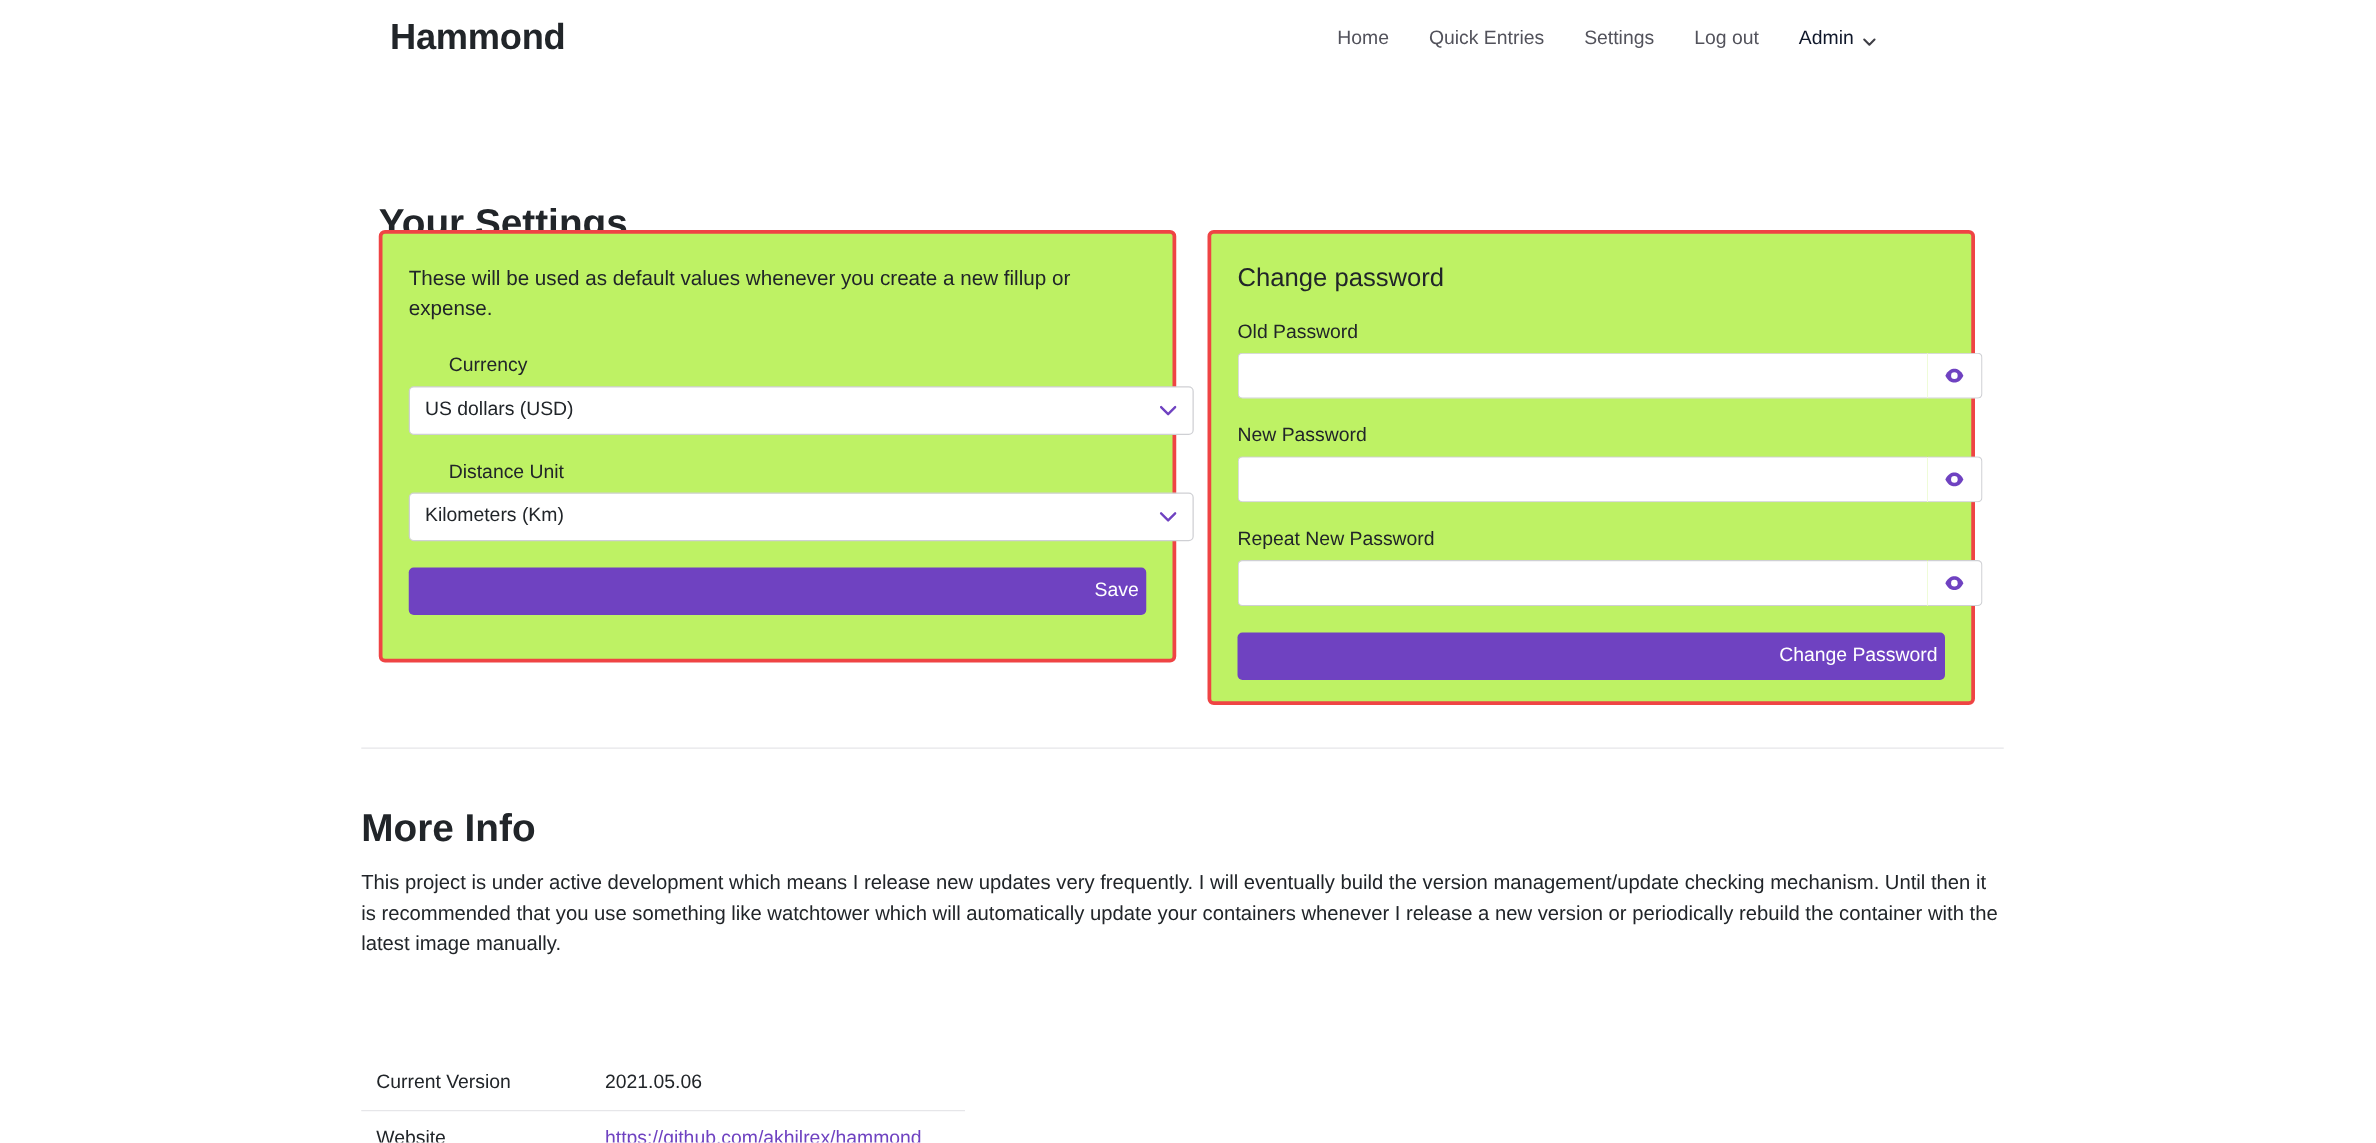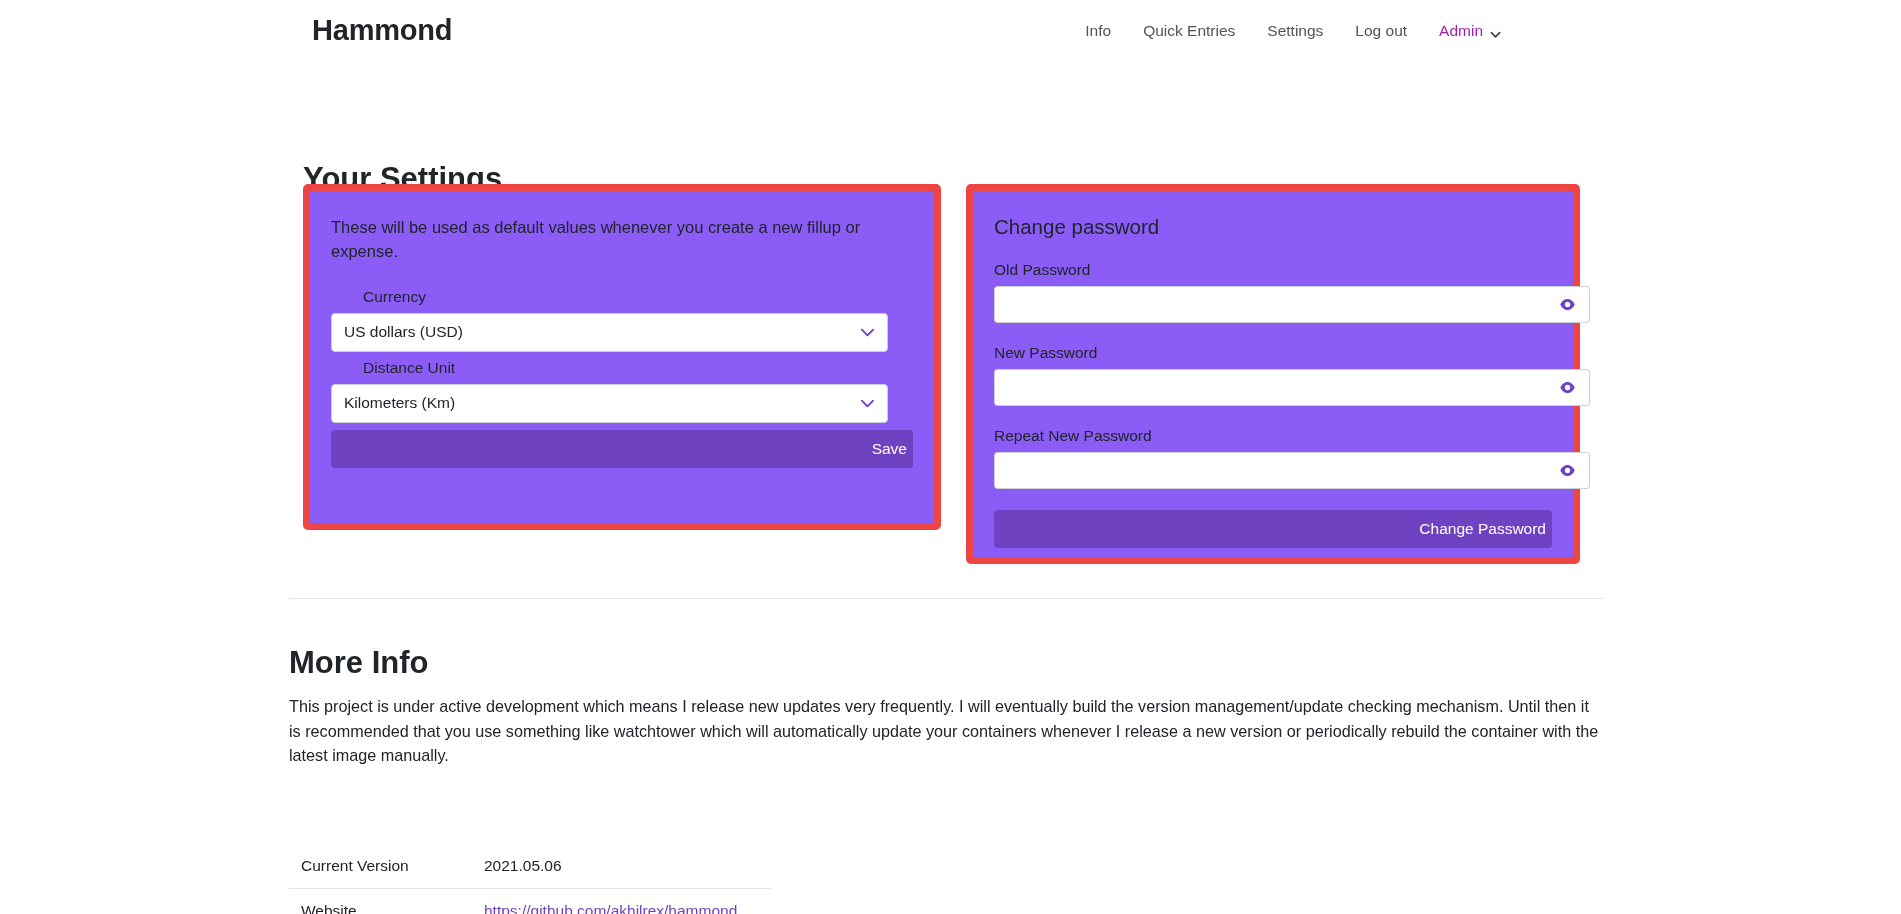--- a/index.html
+++ b/index.html
@@ -54,21 +54,21 @@
     color: #52525b;
     text-decoration: none;
     padding: 0 16px;
     white-space: nowrap;
   }
   .nav-dropdown {
     display: flex;
     align-items: center;
     gap: 7px;
     font-size: 15.5px;
-    color: #a21caf;
+    color: #0f172a;
     padding: 0 4px 0 16px;
     cursor: pointer;
   }
   .caret {
     width: 11px;
     height: 11px;
     display: inline-block;
   }
 
   
@@ -83,22 +83,22 @@
     position: absolute;
     left: 303px;
     top: 72px;
     font-size: 31px;
     font-weight: 600;
     color: #212529;
   }
 
   .card {
     position: absolute;
-    background: #8b5cf6;
-    border: 7px solid #ef4444;
+    background: #bef264;
+    border: 3px solid #ef4444;
     border-radius: 5px;
   }
 
   
   #settings-card {
     left: 303px;
     top: 116px;
     width: 638px;
     height: 346px;
   }
@@ -115,22 +115,22 @@
   .field-label {
     display: block;
     font-size: 15.5px;
     color: #212529;
     margin-bottom: 7px;
     margin-left: 32px;
   }
 
   .select-wrap {
     position: relative;
-    width: 557px;
-    margin-bottom: 7px;
+    width: 628px;
+    margin-bottom: 21px;
   }
   .select-box {
     width: 100%;
     height: 39px;
     border: 1px solid #cfd0d4;
     border-radius: 4px;
     background: #ffffff;
     font-size: 15.5px;
     color: #212529;
     padding: 0 34px 0 12px;
@@ -262,21 +262,21 @@
   }
 </style>
 </head>
 <body>
 
 <div class="page">
 
   <div class="navbar">
     <a class="brand" href="#">Hammond</a>
     <div class="nav-links">
-      <a class="nav-link" href="#">Info</a>
+      <a class="nav-link" href="#">Home</a>
       <a class="nav-link" href="#">Quick Entries</a>
       <a class="nav-link" href="#">Settings</a>
       <a class="nav-link" href="#">Log out</a>
       <div class="nav-dropdown">
         <span>Admin</span>
         <span class="caret">
           <svg width="11" height="11" viewBox="0 0 12 12">
               <path d="M1.5 4 L6 8.5 L10.5 4" stroke="#3f3f46" stroke-width="1.8" fill="none" stroke-linecap="round" stroke-linejoin="round"></path>
             </svg>
         </span>

